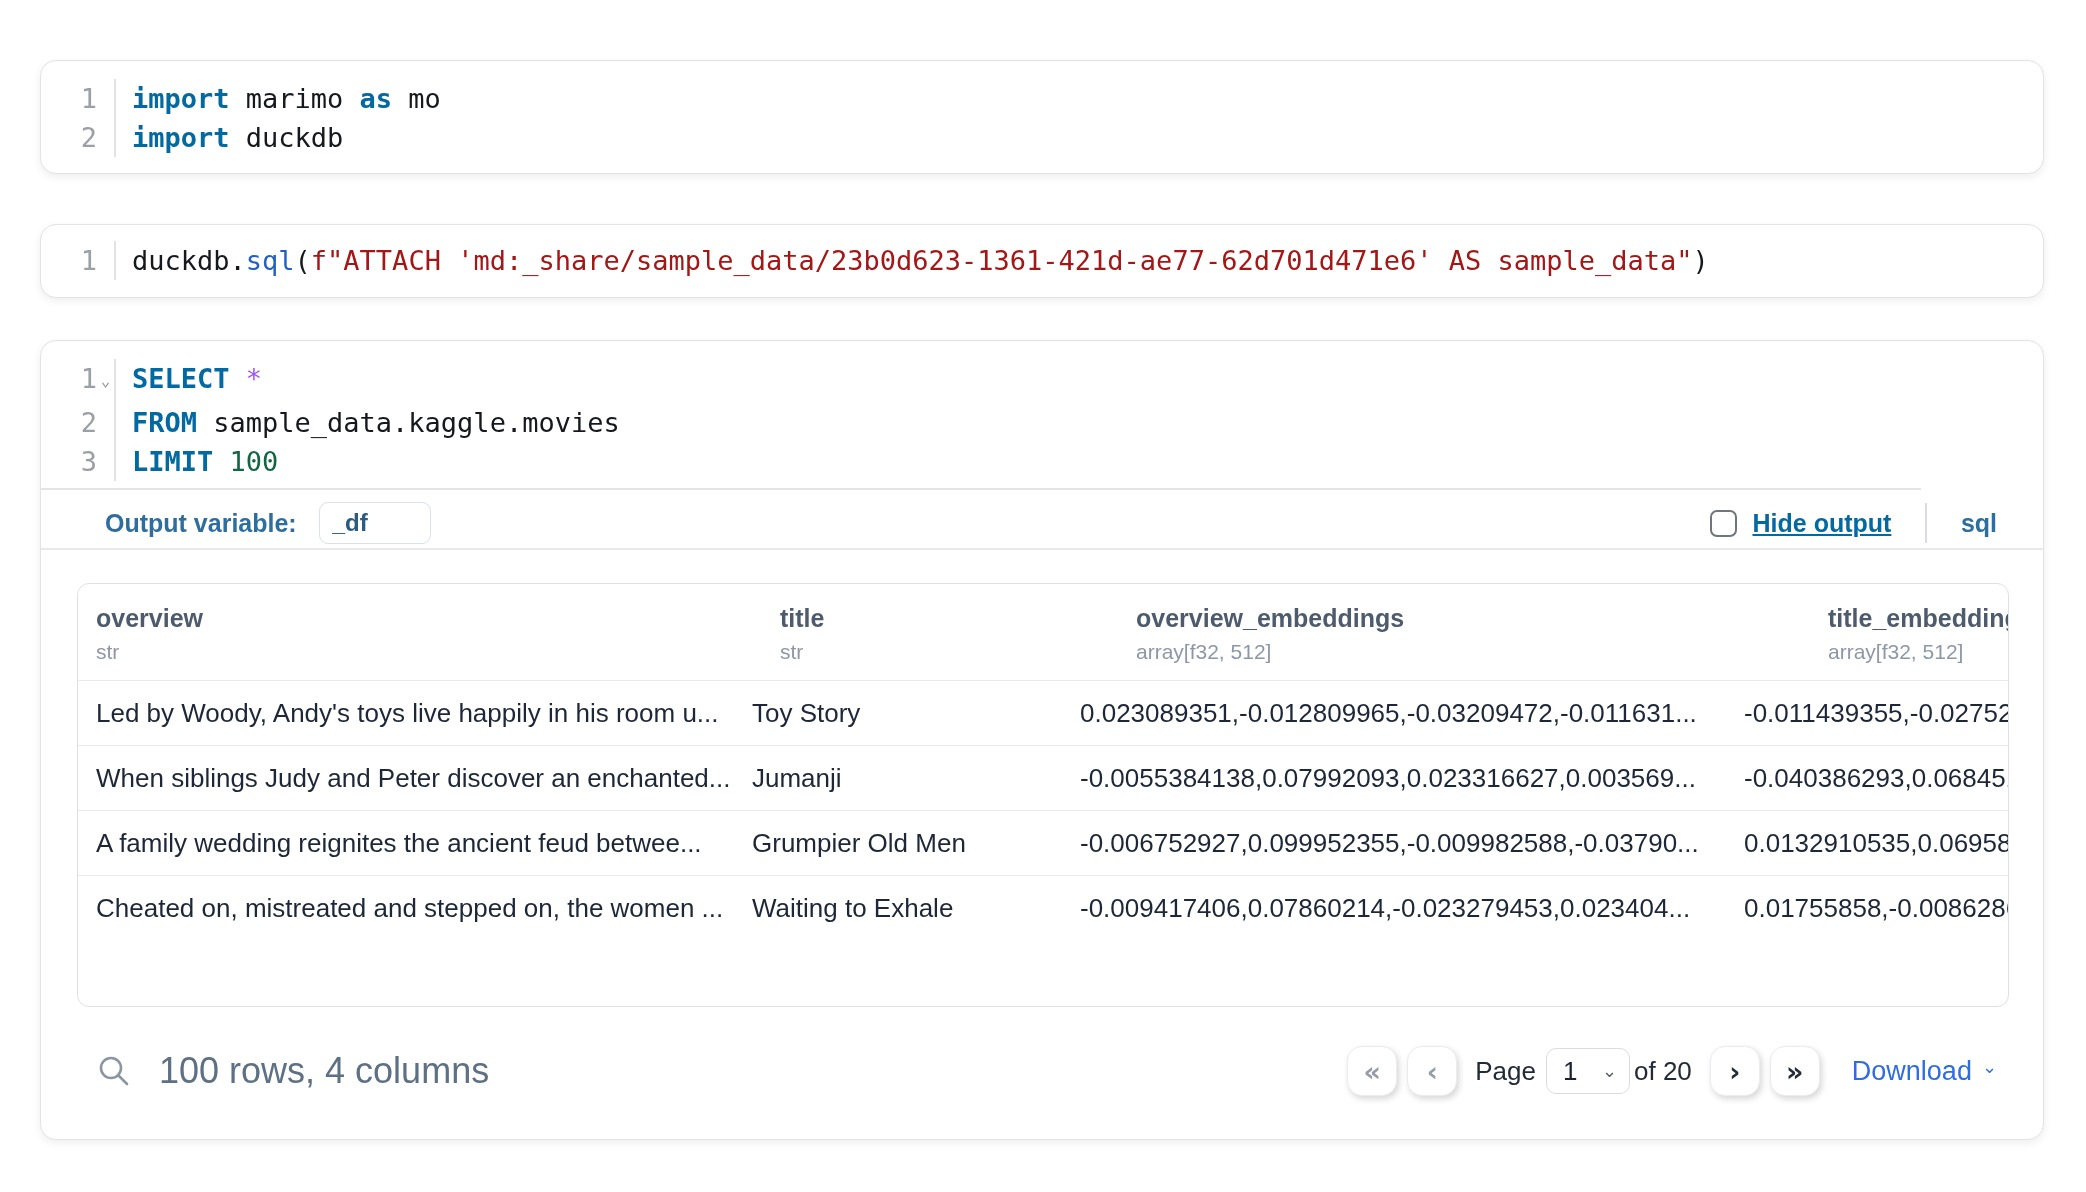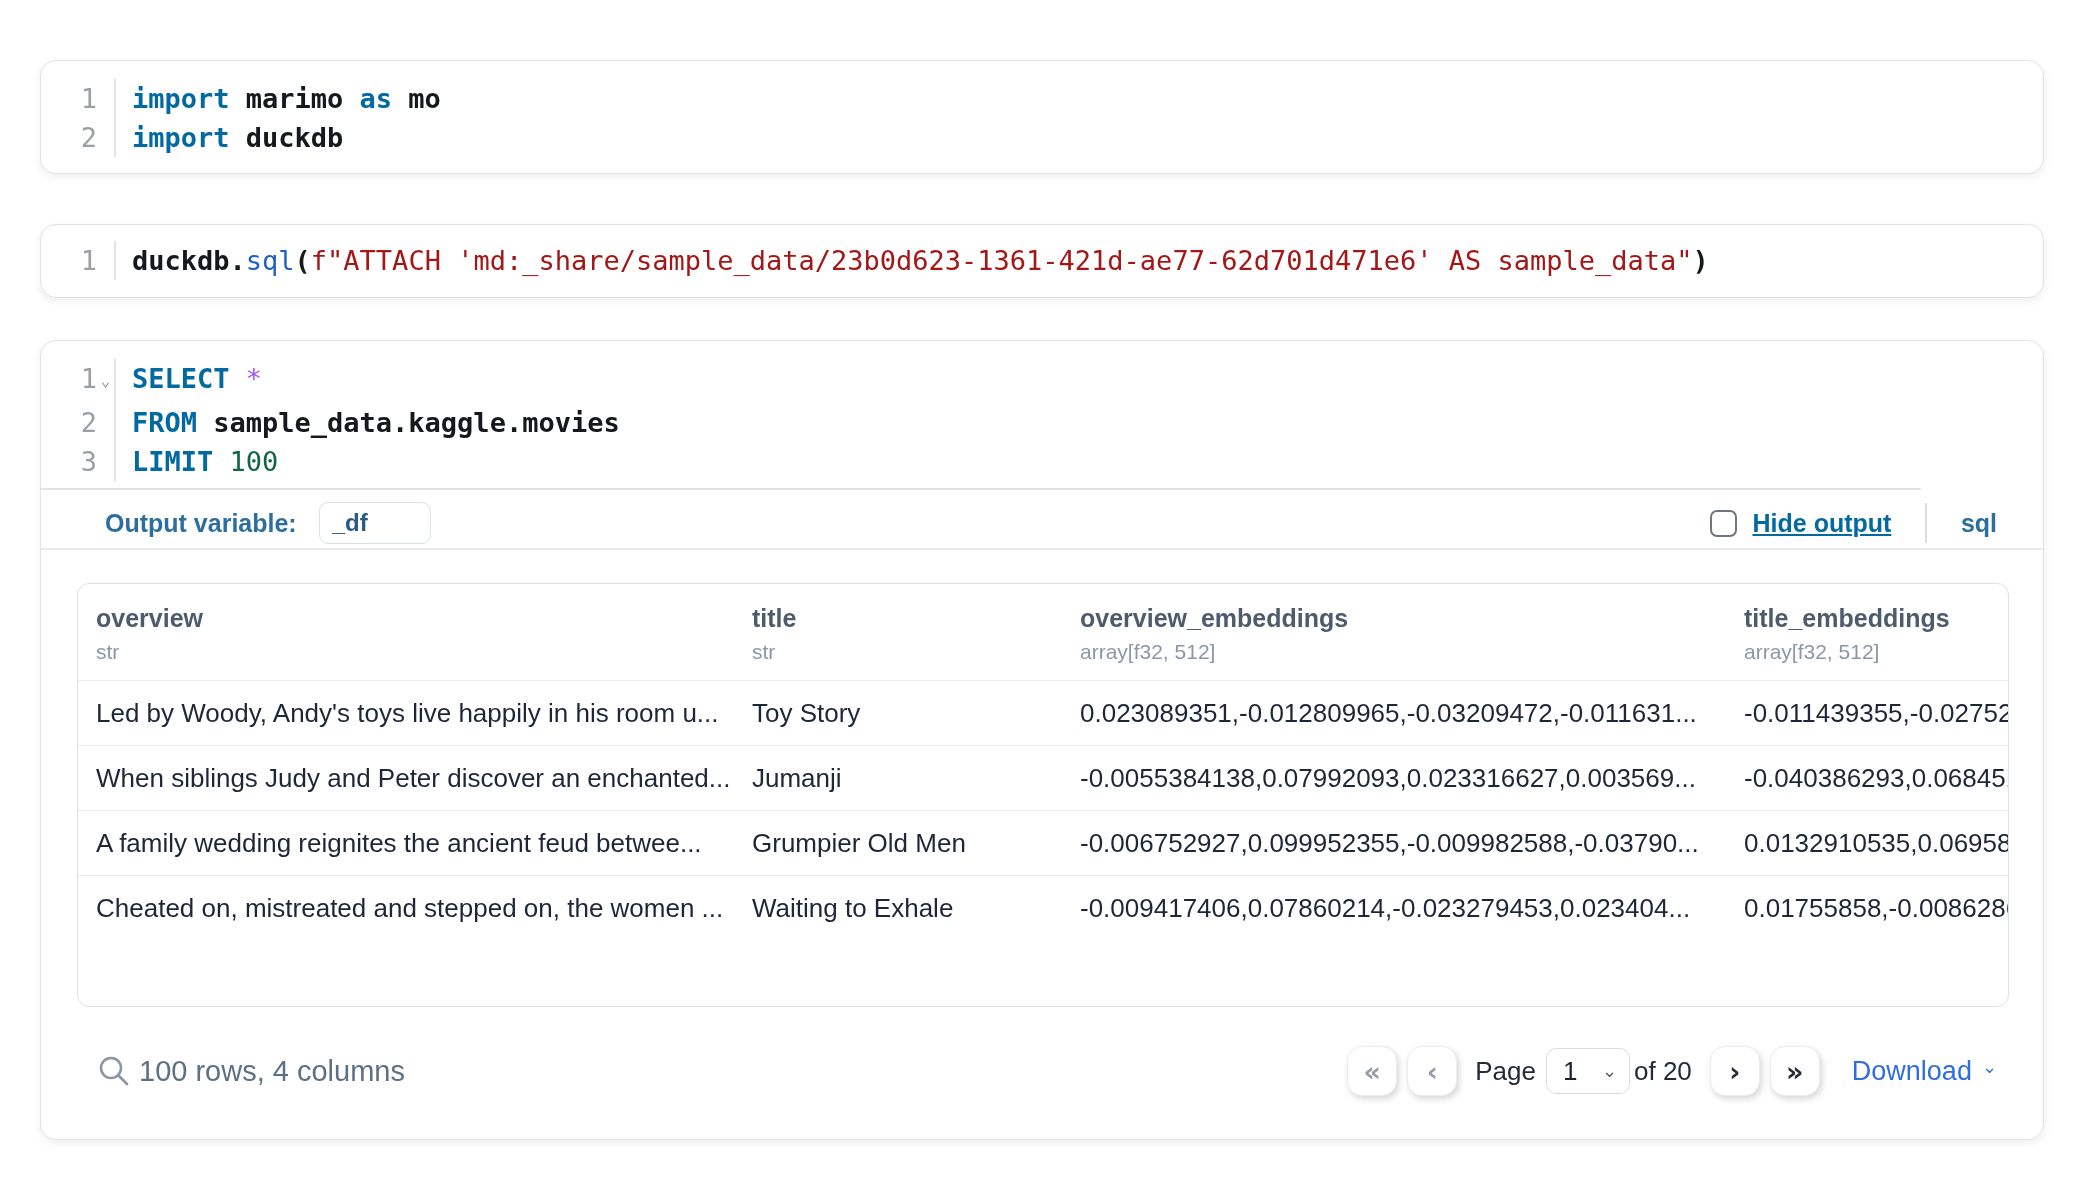--- a/index.html
+++ b/index.html
@@ -15,21 +15,21 @@
   #cell-sql     { top:340px; height:800px; }
 
   
   .code-wrap { padding:18px 0 10px 0; font-family:"DejaVu Sans Mono", monospace; font-size:27px; }
   #cell-attach .code-wrap { padding-top:16px; }
   .cl { display:flex; line-height:39px; white-space:pre; }
   .ln { width:56px; text-align:right; color:#9aa0a6; flex:0 0 56px; }
   .fold { width:17px; flex:0 0 17px; color:#8b9096; font-size:16px; text-align:center; line-height:44px; }
   .ct { border-left:2px solid #e1e2e5; padding-left:16px; color:#15181d; }
   .tok-kw { color:#0369a1; font-weight:700; }
-  .tok-pl { color:#15181d;font-weight:bold; }
+  .tok-pl { color:#15181d; }
   .tok-fn { color:#2160c4; }
   .tok-str{ color:#a31717; }
   .tok-num{ color:#116644; }
   .tok-op { color:#a155f0; }
 
   
   .code-divider { position:absolute; left:0; top:147px; width:1880px; height:2px; background:#e2e4e7; }
   .output-bar { position:absolute; left:0; top:149px; width:100%; height:66px; display:flex; align-items:center; }
   .full-divider { position:absolute; left:0; top:207px; width:100%; height:2px; background:#e7e9ec; }
   .ob-label { margin-left:64px; color:#2e6e9e; font-weight:700; font-size:25px; }
@@ -39,33 +39,33 @@
   .ob-right { margin-left:auto; margin-right:46px; display:flex; align-items:center; }
   .ob-checkbox { width:27px; height:27px; border:2.5px solid #71757c; border-radius:7px; background:#fff; cursor:pointer; }
   .ob-hide { margin-left:16px; color:#0369a1; font-weight:700; font-size:25px;text-decoration:underline; }
   .ob-vr { width:1.5px; height:40px; background:#d9dde3; margin:0 34px; }
   .ob-lang { color:#2e6e9e; font-weight:700; font-size:25px; }
 
   
   .dtable { position:absolute; left:36px; top:242px; width:1932px; height:424px;
             border:1.5px solid #dde1e7; border-radius:12px; overflow:hidden; background:#fff; }
   .trow { display:grid; grid-template-columns:658px 328px 664px 1fr; }
-  .thead { height:96px; }
+  .thead { height:96px;gap:28px; }
   .th { padding:20px 0 0 16px; overflow:hidden; white-space:nowrap; }
   .th:first-child { padding-left:18px; }
   .col-name { color:#4e5b6d; font-weight:700; font-size:25px; }
   .col-type { color:#8d97a6; font-size:21px; margin-top:7px; }
   .tr { height:65px; border-top:1.5px solid #e8ecf1; align-items:center; }
   .td { padding-left:16px; overflow:hidden; white-space:nowrap; color:#1d2737; font-size:26px; }
   .td:first-child { padding-left:18px; }
 
   
   .tfooter { position:absolute; left:0; top:690px; width:100%; height:80px; display:flex; align-items:center; }
   .search-icon { margin-left:56px; width:34px; height:34px; flex:0 0 34px; cursor:pointer; }
-  .row-summary { margin-left:8px; color:#5d7084; font-size:29px; }
+  .row-summary { margin-left:28px; color:#5d7084; font-size:36px; }
   .pager { margin-left:auto; margin-right:46px; display:flex; align-items:center; }
   .pbtn { width:50px; height:50px; border:1px solid #ececf0; border-radius:15px; background:#fff;
           box-shadow:2px 3px 6px rgba(0,0,0,0.16); font-size:27px; font-weight:700;
           display:flex; align-items:center; justify-content:center; cursor:pointer;
           font-family:"DejaVu Sans", sans-serif; }
   .pbtn.muted { color:#969ca6; }
   .pbtn.active { color:#262c36; }
   .pg-label { margin:0 10px 0 18px; color:#222b38; font-size:26px; }
   .pg-select { width:84px; height:46px; border:1.5px solid #d9dde3; border-radius:10px; background:#fff;
                display:flex; align-items:center; justify-content:space-between; padding:0 12px 0 16px;

